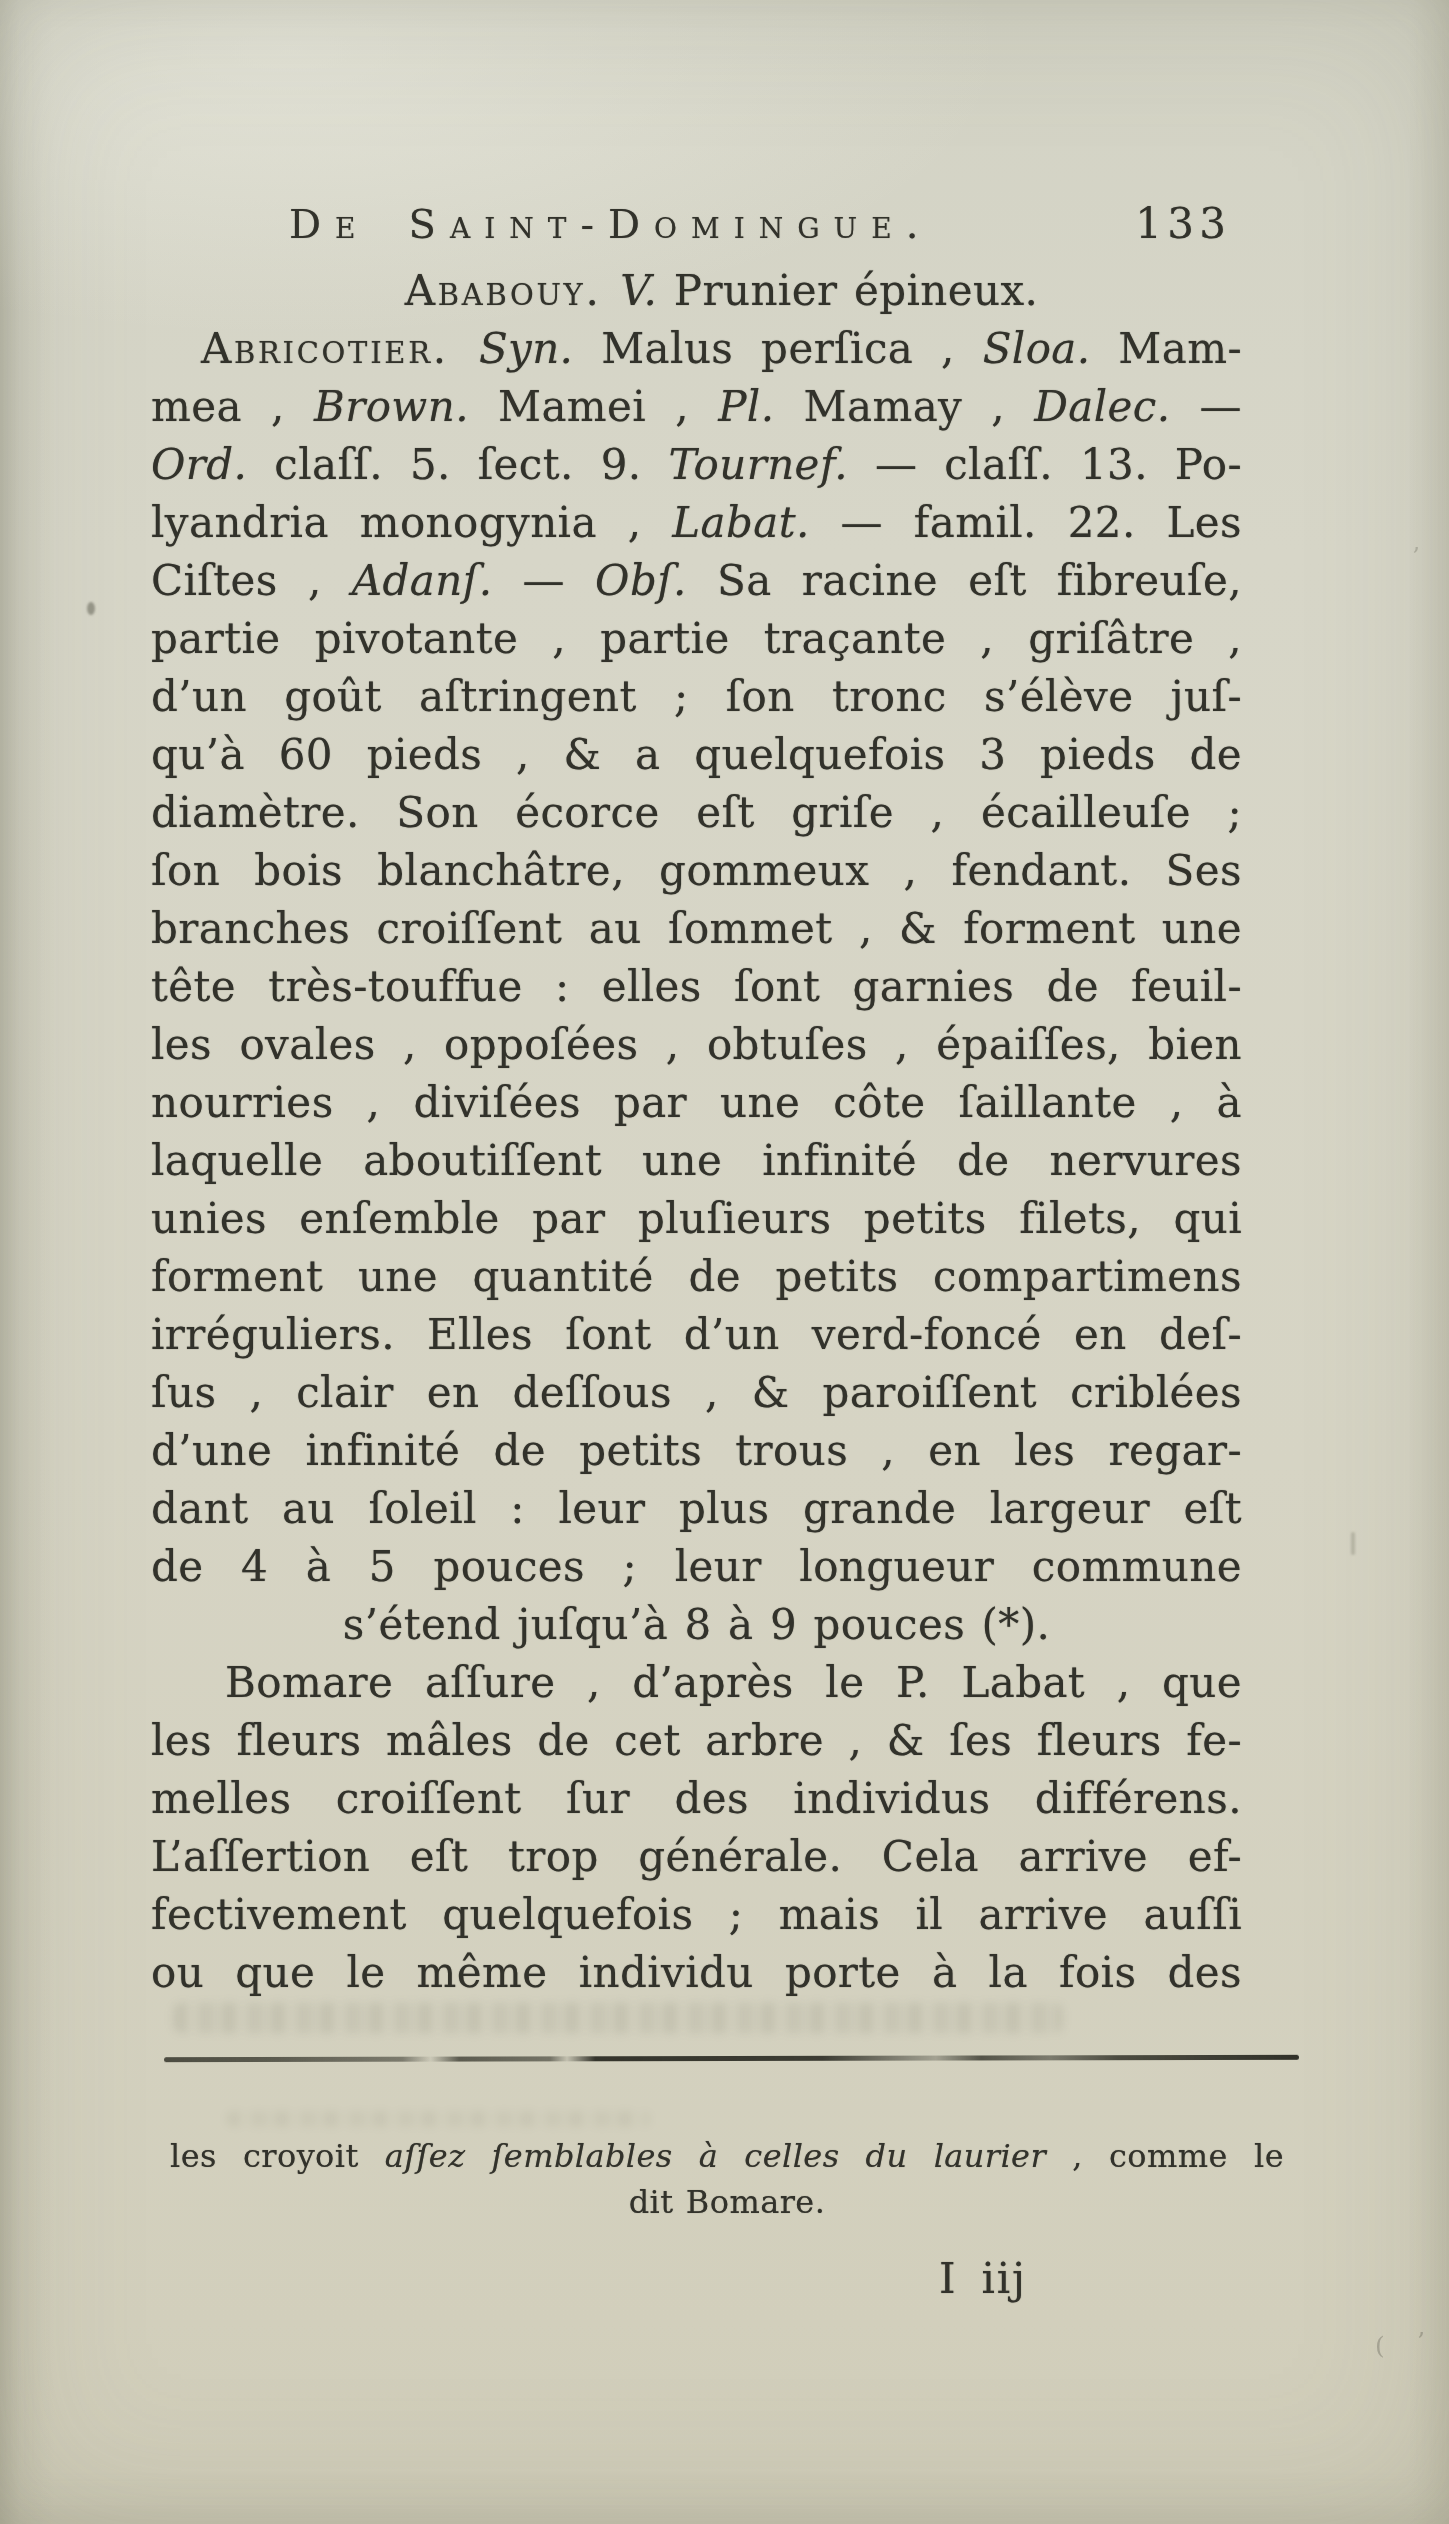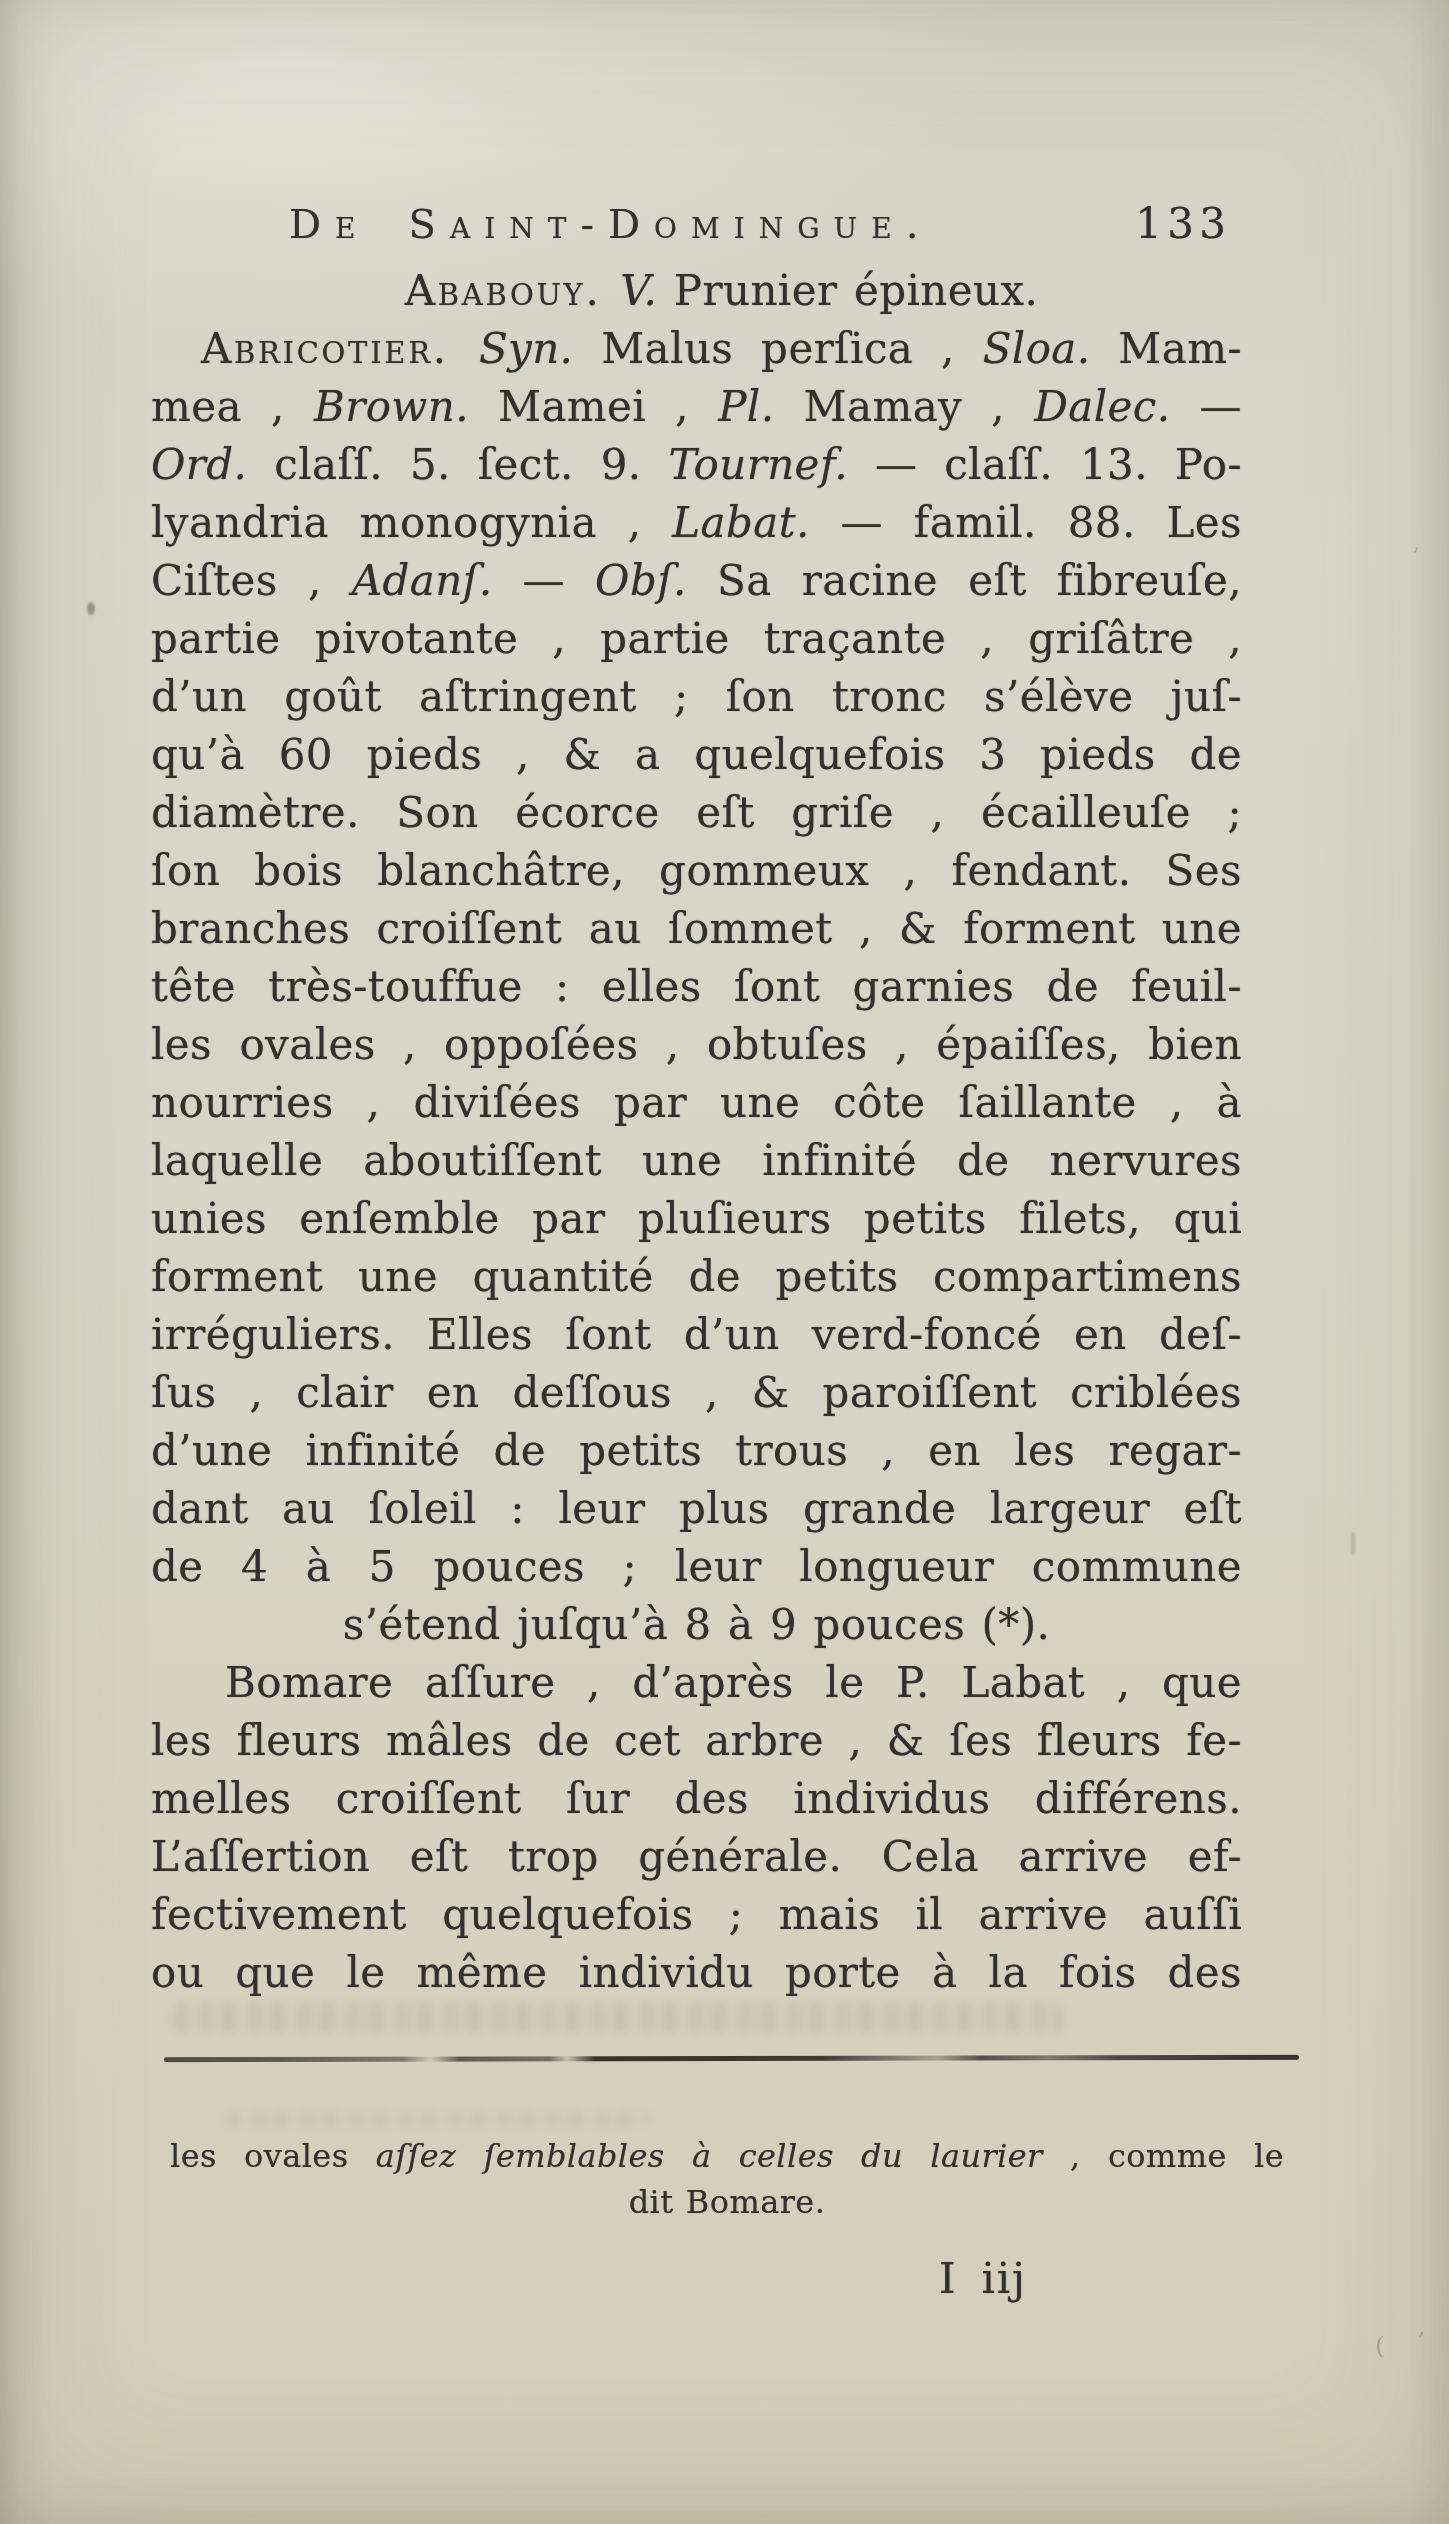--- a/index.html
+++ b/index.html
@@ -108,21 +108,21 @@
       <span class="page-number">133</span>
     </div>
     <div>
         <div class="paragraph">
           <div class="line short ind"><span class="seg-sc">Ababouy. </span><span class="seg-i">V.</span><span class="seg-n"> Prunier épineux.</span></div>
         </div>
         <div class="paragraph">
           <div class="line j ind"><span class="seg-sc">Abricotier. </span><span class="seg-i">Syn.</span><span class="seg-n"> Malus perſica , </span><span class="seg-i">Sloa.</span><span class="seg-n"> Mam-</span></div>
           <div class="line j"><span class="seg-n">mea , </span><span class="seg-i">Brown.</span><span class="seg-n"> Mamei , </span><span class="seg-i">Pl.</span><span class="seg-n"> Mamay , </span><span class="seg-i">Dalec.</span><span class="seg-n"> —</span></div>
           <div class="line j"><span class="seg-i">Ord.</span><span class="seg-n"> claſſ. 5. ſect. 9. </span><span class="seg-i">Tournef.</span><span class="seg-n"> — claſſ. 13. Po-</span></div>
-          <div class="line j"><span class="seg-n">lyandria monogynia , </span><span class="seg-i">Labat.</span><span class="seg-n"> — famil. 88. Les</span></div>
+          <div class="line j"><span class="seg-n">lyandria monogynia , </span><span class="seg-i">Labat.</span><span class="seg-n"> — famil. 22. Les</span></div>
           <div class="line j"><span class="seg-n">Ciſtes , </span><span class="seg-i">Adanſ.</span><span class="seg-n"> — </span><span class="seg-i">Obſ.</span><span class="seg-n"> Sa racine eſt fibreuſe,</span></div>
           <div class="line j"><span class="seg-n">partie pivotante , partie traçante , griſâtre ,</span></div>
           <div class="line j"><span class="seg-n">d’un goût aſtringent ; ſon tronc s’élève juſ-</span></div>
           <div class="line j"><span class="seg-n">qu’à 60 pieds , &amp; a quelquefois 3 pieds de</span></div>
           <div class="line j"><span class="seg-n">diamètre. Son écorce eſt griſe , écailleuſe ;</span></div>
           <div class="line j"><span class="seg-n">ſon bois blanchâtre, gommeux , fendant. Ses</span></div>
           <div class="line j"><span class="seg-n">branches croiſſent au ſommet , &amp; forment une</span></div>
           <div class="line j"><span class="seg-n">tête très-touffue : elles ſont garnies de feuil-</span></div>
           <div class="line j"><span class="seg-n">les ovales , oppoſées , obtuſes , épaiſſes, bien</span></div>
           <div class="line j"><span class="seg-n">nourries , diviſées par une côte ſaillante , à</span></div>
@@ -146,21 +146,21 @@
         </div>
       </div>
   </div>
 
   <div class="ghost ghost-1"></div>
   <div class="divider"></div>
   <div class="ghost ghost-2"></div>
 
   <div class="footnote">
     <div>
-        <div class="fline j"><span class="seg-n">les ovales </span><span class="seg-i">aſſez ſemblables à celles du laurier</span><span class="seg-n"> , comme le</span></div>
+        <div class="fline j"><span class="seg-n">les croyoit </span><span class="seg-i">aſſez ſemblables à celles du laurier</span><span class="seg-n"> , comme le</span></div>
         <div class="fline short"><span class="seg-n">dit Bomare.</span></div>
       </div>
   </div>
 
   <div class="signature">I iij</div>
 
   <div class="speck speck-1"></div>
   <div class="speck speck-2"></div>
   <div class="speck speck-3">’</div>
   <div class="speck speck-4">(</div>

